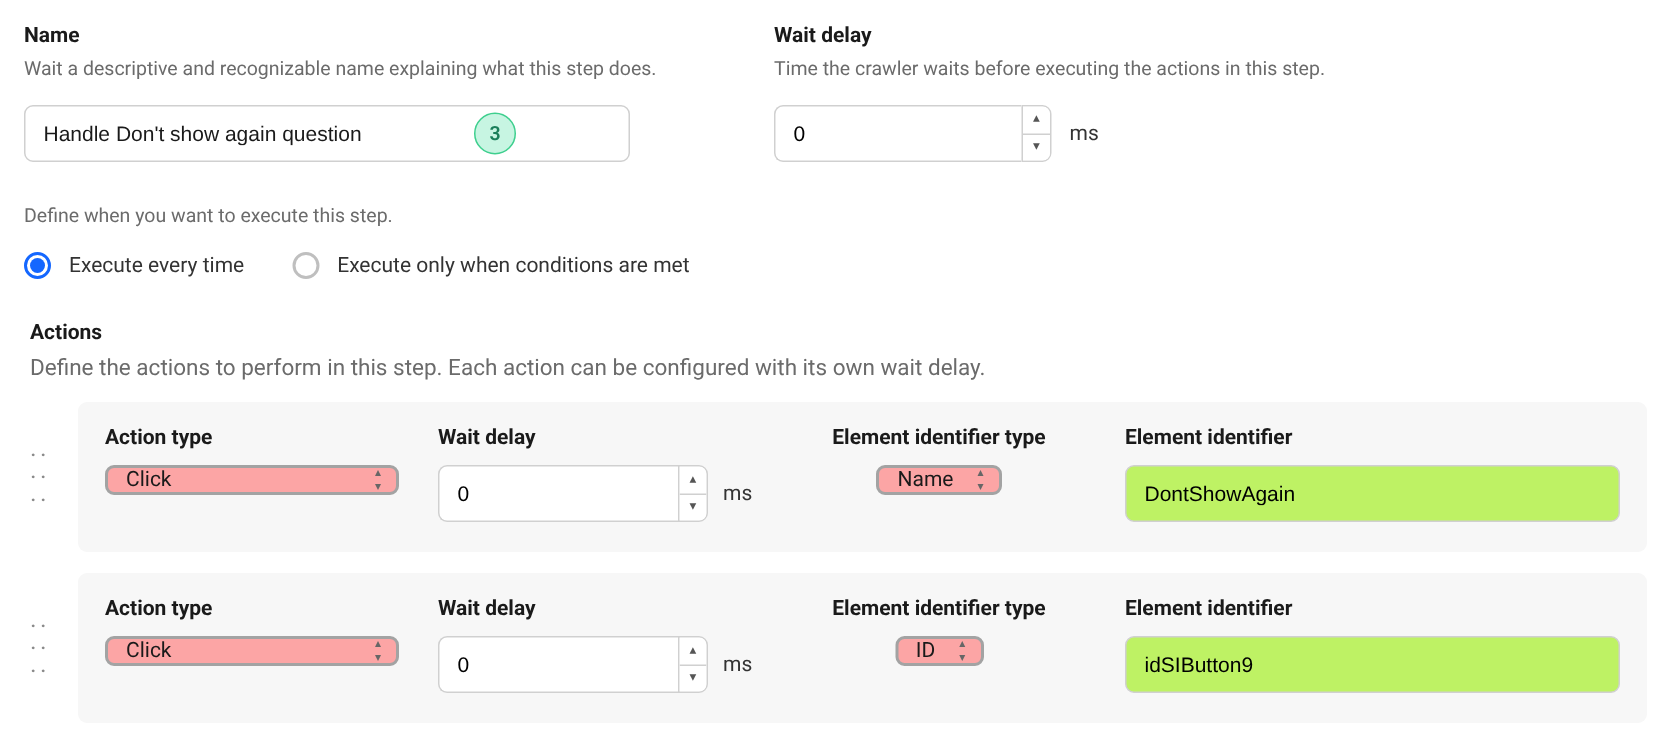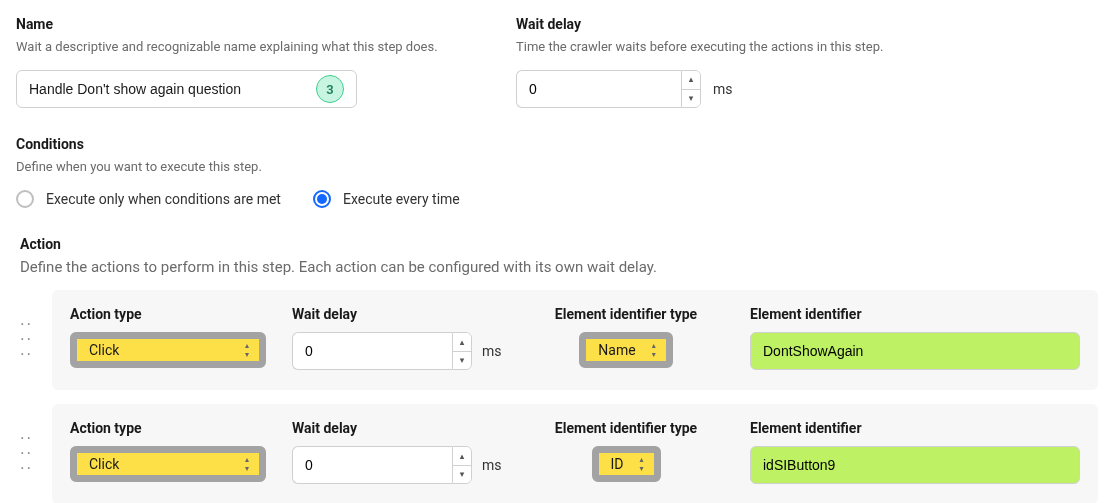--- a/index.html
+++ b/index.html
@@ -33,21 +33,21 @@
       width: 100%;
       height: 38px;
       border: 1px solid #d0d0d0;
       border-radius: 6px;
       padding: 0 12px;
       font-size: 14px;
       color: #1a1a1a;
       background: #fff;
       outline: none;
     }
-    .name-field { width: 341px; position: relative; }
+    .name-field { width: 404px; position: relative; }
     .annot-badge {
       position: absolute;
       left: 300px;
       top: 50%;
       transform: translateY(-50%);
       width: 28px;
       height: 28px;
       border-radius: 50%;
       background: #c7f5e2;
       border: 1px solid #3ecf8e;
@@ -167,24 +167,24 @@
       gap: 26px;
     }
     .action-col { display: flex; flex-direction: column; gap: 10px; }
     .action-col .ac-label { font-weight: 700; font-size: 14px; }
     .ac-type { width: 196px; }
     .ac-wait { width: 210px; }
     .ac-idtype { width: 196px; align-items: center; }
     .ac-id { flex: 1; min-width: 300px; }
     .select-box {
       position: relative;
-      height: 36px;
-      border: 7px solid #a3a3a3;
+      height: 20px;
+      border: 2px solid #a3a3a3;
       border-radius: 6px;
-      background: #fde047;
+      background: #fca5a5;
       display: flex;
       align-items: center;
       padding: 0 30px 0 12px;
       font-size: 14px;
       color: #1a1a1a;
       cursor: pointer;
     }
     .select-box .chevrons {
       position: absolute;
       right: 10px;
@@ -242,36 +242,35 @@
             <span>▾</span>
           </div>
         </div>
       </div>
       <span class="unit">ms</span>
     </div>
   </div>
 </div>
 
 <div style="margin-bottom:28px;">
-  <div class="label-heading">Conditions</div>
   <div class="help-text">Define when you want to execute this step.</div>
   <div class="radio-row">
     <div class="radio-option">
+      <div class="radio-circle selected"></div>
+      <span class="radio-label">Execute every time</span>
+    </div>
+    <div class="radio-option">
       <div class="radio-circle"></div>
       <span class="radio-label">Execute only when conditions are met</span>
     </div>
-    <div class="radio-option">
-      <div class="radio-circle selected"></div>
-      <span class="radio-label">Execute every time</span>
-    </div>
   </div>
 </div>
 
 <div style="padding-left:4px;">
-  <div class="section-heading">Action</div>
+  <div class="section-heading">Actions</div>
   <div class="actions-help">Define the actions to perform in this step. Each action can be configured with its own wait delay.</div>
 
   <div class="action-card">
     <div class="drag-handle">
       <span class="dots-row"></span>
         <span class="dots-row"></span>
         <span class="dots-row"></span>
     </div>
     <div class="action-body">
       <div class="action-col ac-type">

